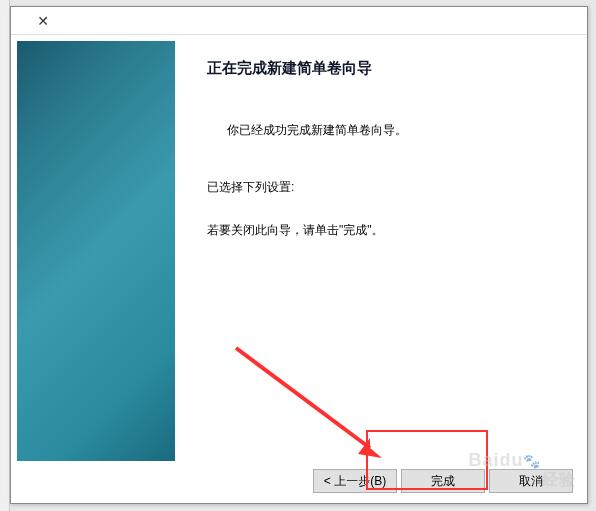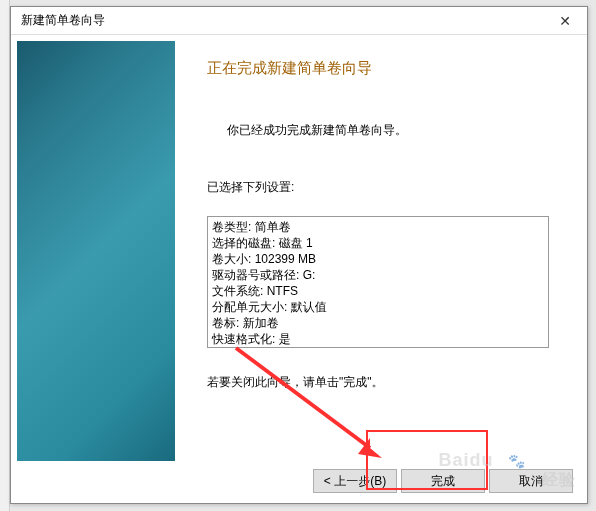--- a/index.html
+++ b/index.html
@@ -63,22 +63,22 @@
       margin: 6px 0 0 6px;
       background: linear-gradient(135deg, #1a5a6e 0%, #2a7a8e 20%, #3a9aae 50%, #2a8a9e 80%, #1a6a7e 100%);
       position: relative;
     }
     .content {
       flex: 1;
       padding: 24px 22px 0 32px;
     }
     .heading {
       font-size: 15px;
-      font-weight: normal;
-      color: #a16207;
+      font-weight: bold;
+      color: #0f172a;
       margin-bottom: 44px;
     }
     .intro {
       font-size: 12px;
       color: #000;
       margin-bottom: 40px;
       margin-left: 20px;
     }
     .settings-label {
       font-size: 12px;
@@ -142,55 +142,46 @@
       position: absolute;
       right: 20px;
       bottom: 20px;
       font-size: 18px;
       color: rgba(200,200,200,0.5);
       font-weight: bold;
       letter-spacing: 1px;
       pointer-events: none;
       display: flex;
       align-items: center;
-      gap: 15px;
+      gap: 0;
       justify-content: space-between;
     }
     .paw {
       font-size: 14px;
       color: rgba(200,200,200,0.5);
     }
   </style>
 </head>
 <body>
 
 <div class="edge-strip"></div>
 
 <div class="dialog">
   <div class="titlebar">
-    <span class="titlebar-text">新建简单卷向导</span>
     <div class="close-btn">
       <span>✕</span>
     </div>
   </div>
 
   <div class="body-area">
     <div class="sidebar-img"></div>
     <div class="content">
       <div class="heading">正在完成新建简单卷向导</div>
       <div class="intro">你已经成功完成新建简单卷向导。</div>
       <div class="settings-label">已选择下列设置:</div>
-      <div class="settings-box"><span>卷类型: 简单卷</span>
-<span>选择的磁盘: 磁盘 1</span>
-<span>卷大小: 102399 MB</span>
-<span>驱动器号或路径: G:</span>
-<span>文件系统: NTFS</span>
-<span>分配单元大小: 默认值</span>
-<span>卷标: 新加卷</span>
-<span>快速格式化: 是</span></div>
       <div class="close-hint">若要关闭此向导，请单击"完成"。</div>
     </div>
   </div>
 
   <div class="footer">
     <div class="btn">&lt; 上一步(B)</div>
     <div class="btn">完成</div>
     <div class="btn">取消</div>
   </div>
 </div>

